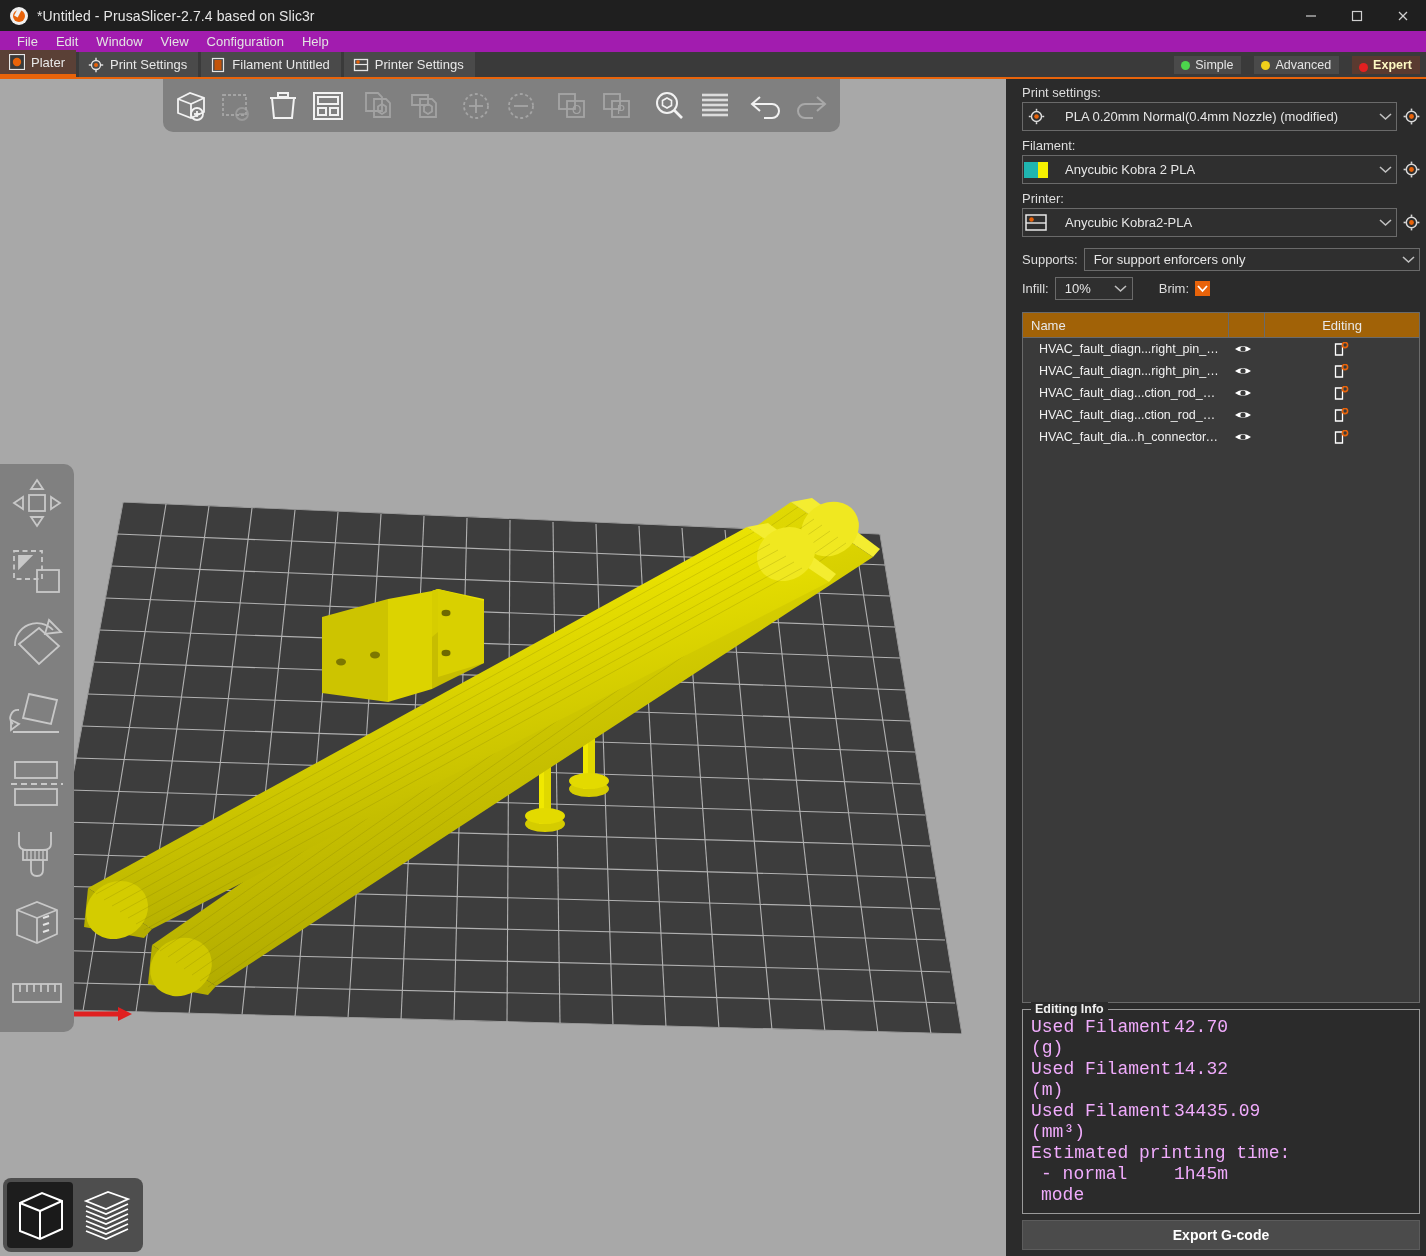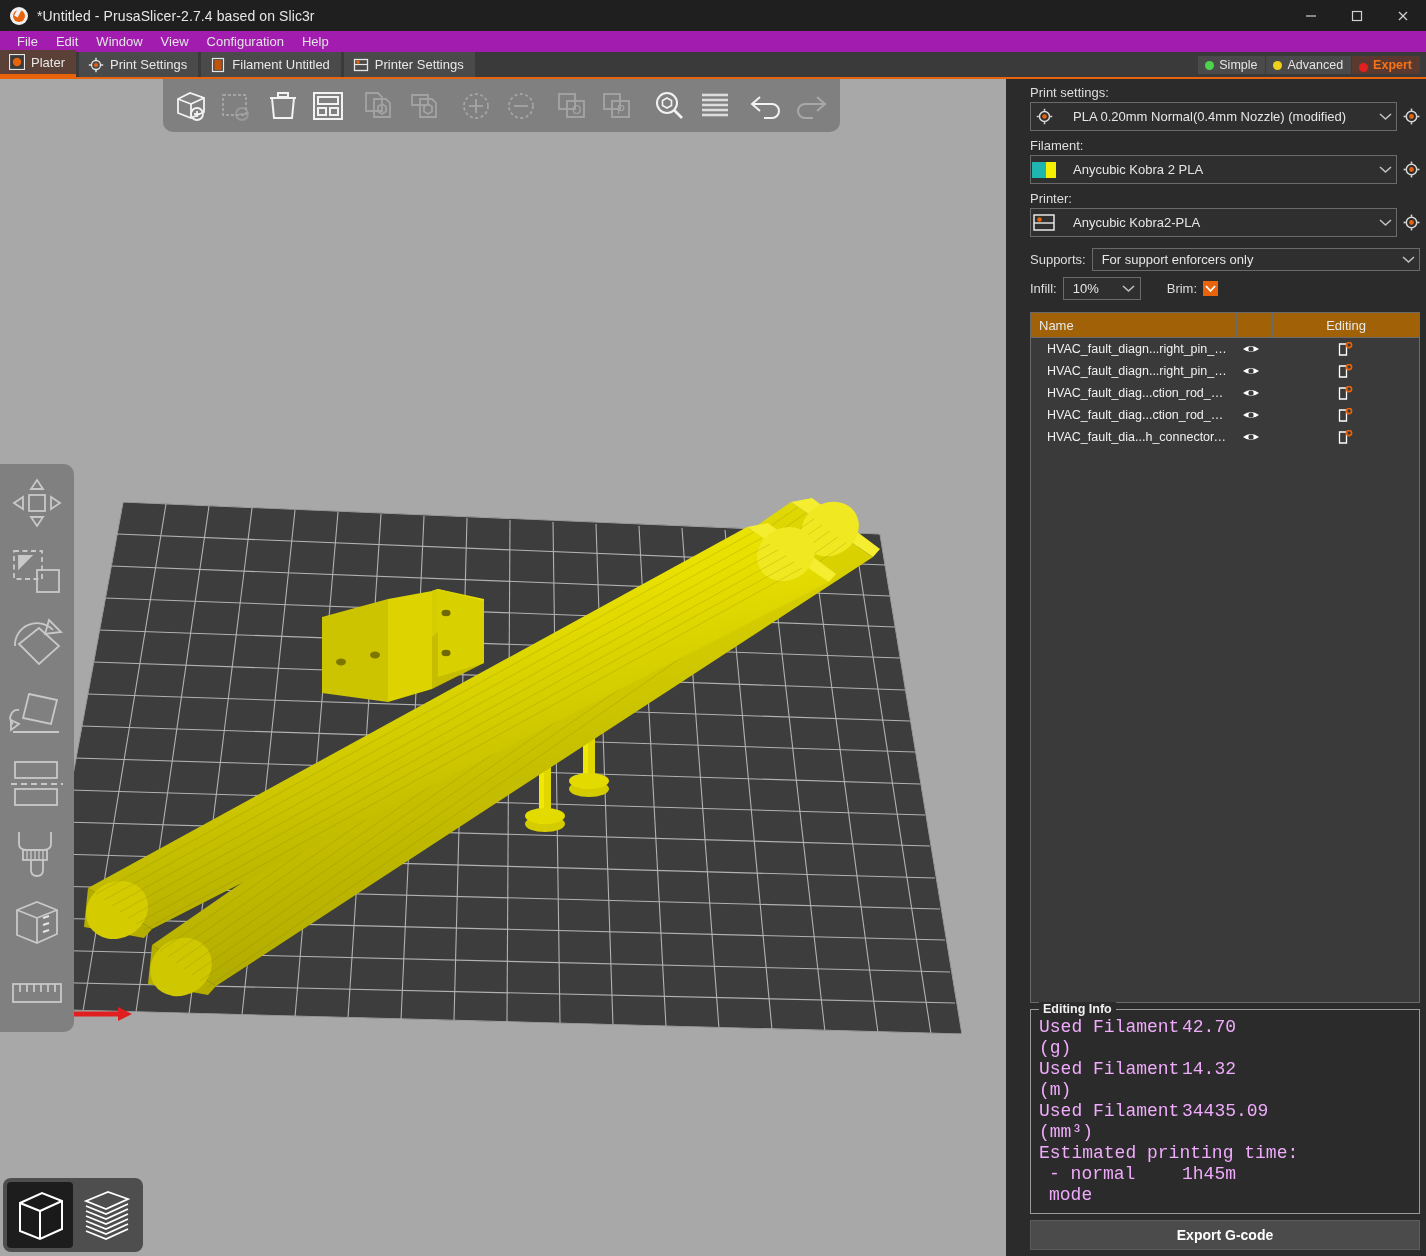--- a/index.html
+++ b/index.html
@@ -115,34 +115,34 @@
     border-bottom: 3px solid #e8630a;
     height: 27px;
   }
   .tab-ico { width: 16px; height: 16px; flex: 0 0 16px; display:block; }
 
   
   .modes {
     position: absolute;
     right: 6px; bottom: 3px;
     display: flex;
-    gap: 1px;
+    gap: 13px;
     padding-left: 40px;
   }
   .mode-btn {
     display: flex; align-items: center; gap: 5px;
     padding: 2px 8px 2px 7px;
     font-size: 12.5px;
     color: #e4e4e4;
     background: #4a4a4a;
   }
   .mode-btn.sel {
     background: #5a3a30;
     font-weight: bold;
-    color: #f97316;
+    color: #fef9c3;
     align-items: flex-end;
   }
   .mode-dot { width: 9px; height: 9px; border-radius: 50%; display:block; }
 
   
   .body {
     flex: 1 1 auto;
     display: flex;
     min-height: 0;
   }
@@ -209,21 +209,21 @@
   }
   .vs-item.sel { background: #1d1d1d; }
 
   
   .scene { position: absolute; inset: 0; }
 
   
   .sidebar {
     flex: 1 1 auto;
     background: #2b2b2b;
-    padding: 6px 6px 0 24px;
+    padding: 6px 6px 0 16px;
     display: flex;
     flex-direction: column;
     min-width: 0;
     font-size: 13px;
     color: #e3e3e3;
   }
   .sb-label {
     font-size: 13px;
     color: #dedede;
     margin: 0 0 2px 0;

